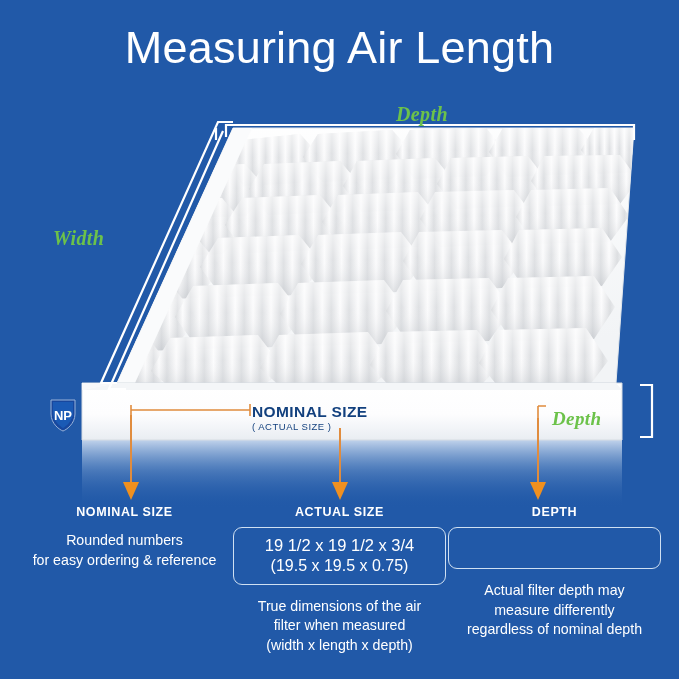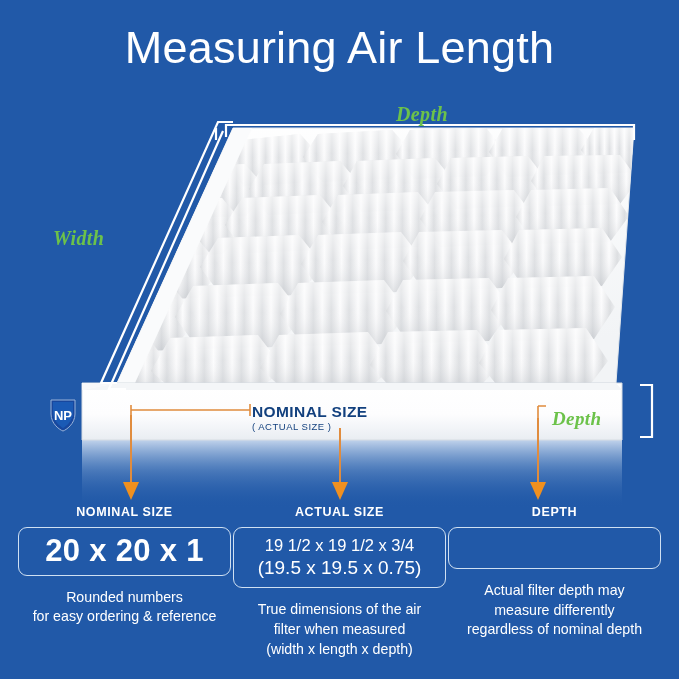--- a/index.html
+++ b/index.html
@@ -92,21 +92,21 @@
     font-weight: bold;
     letter-spacing: 0.3px;
     line-height: 1.05;
   }
   .box-line {
     color: #ffffff;
     font-size: 16.5px;
     line-height: 1.28;
     white-space: nowrap;
   }
-  .box-line.small { font-size: 19px; }
+  .box-line.small { font-size: 16px; }
   .col-desc {
     margin-top: 12px;
     color: #ffffff;
     font-size: 14.2px;
     line-height: 1.38;
   }
 
   
   .band-text {
     position: absolute;
@@ -327,23 +327,20 @@
   <div class="dim-label dim-length">Width</div>
   <div class="dim-label dim-depth">Depth</div>
 
   <div class="band-text" id="nominal-main">NOMINAL SIZE</div>
   <div class="band-text" id="nominal-sub">( ACTUAL SIZE )</div>
 
   <div class="cols">
 
     <div class="col">
       <div class="col-title">NOMINAL SIZE</div>
-      <div class="col-box">
-        <div class="box-big">20 x 20 x 1</div>
-      </div>
       <div class="col-desc">Rounded numbers<br>for easy ordering &amp; reference</div>
     </div>
 
     <div class="col">
       <div class="col-title">ACTUAL SIZE</div>
       <div class="col-box">
         <div class="box-line">19 1/2 x 19 1/2 x 3/4</div>
         <div class="box-line small">(19.5 x 19.5 x 0.75)</div>
       </div>
       <div class="col-desc">True dimensions of the air<br>filter when measured<br>(width x length x depth)</div>

